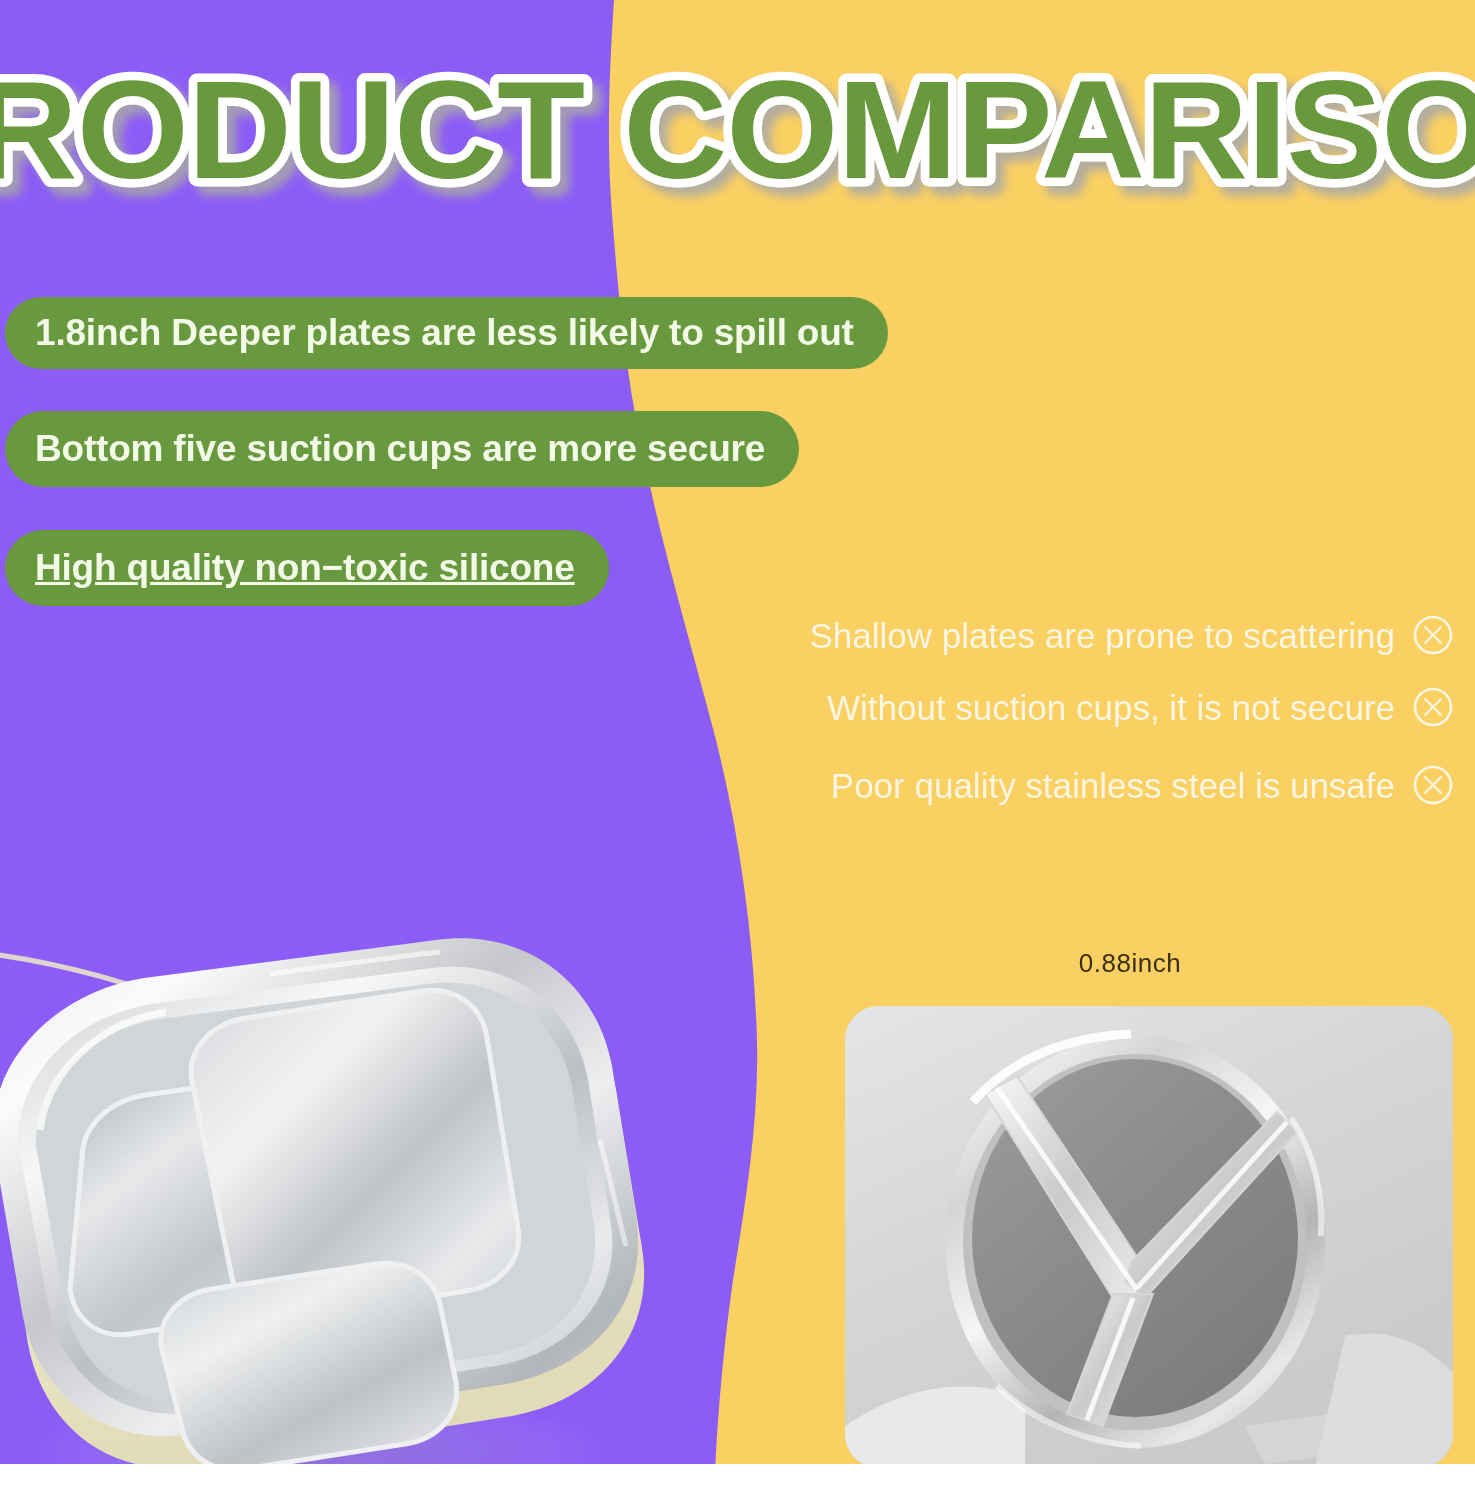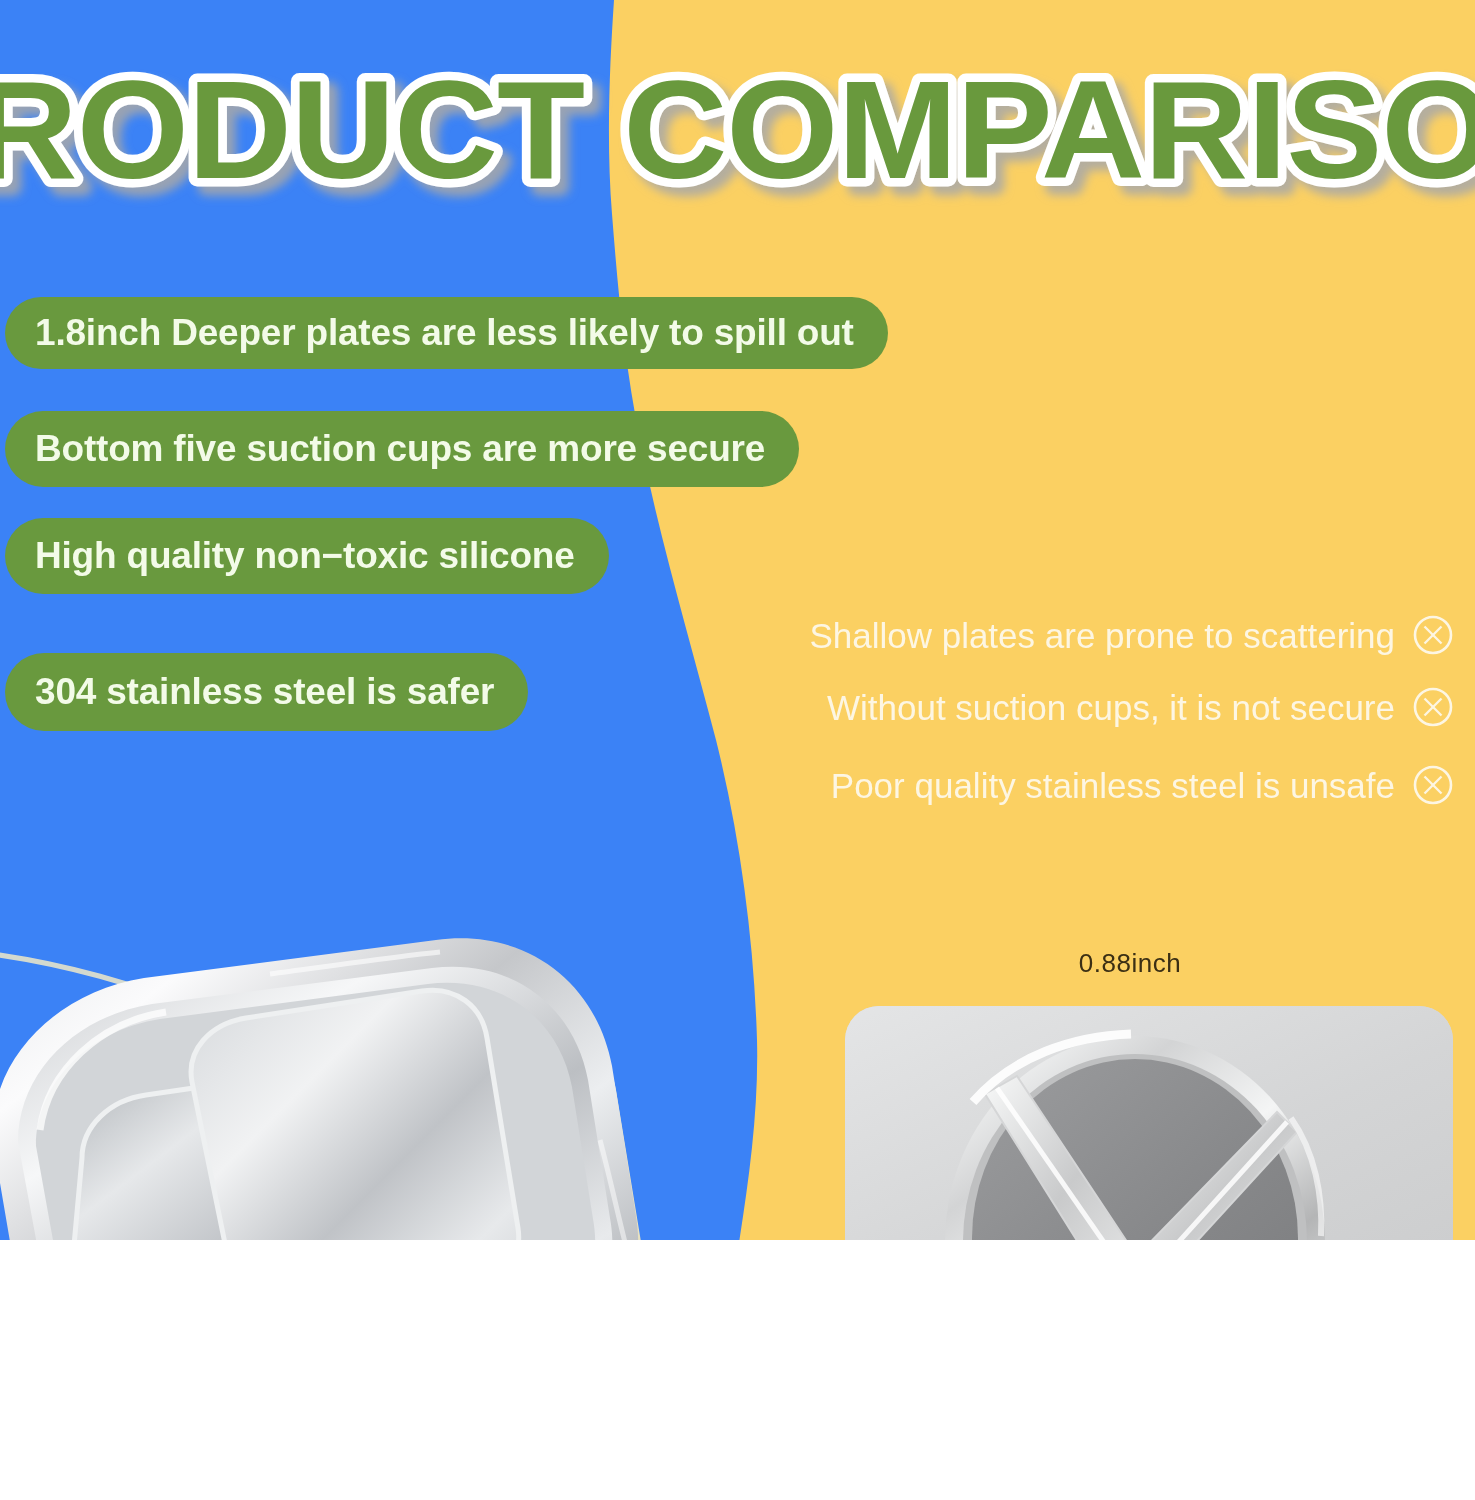--- a/index.html
+++ b/index.html
@@ -2,21 +2,21 @@
 <html><head>
 <meta charset="utf-8">
 <style>
   html,body{margin:0;padding:0;}
   body{
     width:1475px;height:1500px;
     background:#ffffff;
     font-family:"Liberation Sans","DejaVu Sans",sans-serif;
     overflow:hidden;position:relative;
   }
-  #stage{position:absolute;left:0;top:0;width:1475px;height:1240px;overflow:hidden;background:#3b82f6;}
+  #stage{position:absolute;left:0;top:0;width:1475px;height:1464px;overflow:hidden;background:#8b5cf6;}
 
   
   #bg-yellow{position:absolute;left:0;top:0;width:1475px;height:1500px;}
 
   
   #title-wrap{position:absolute;left:0;top:46px;width:1475px;height:170px;}
   #title-svg{display:block;}
 
   
   .pill{
@@ -27,21 +27,21 @@
     padding:0 34px 0 30px;
     box-sizing:border-box;
     color:#f3fbe8;
     font-size:37px;
     font-weight:bold;
     letter-spacing:-0.2px;
     white-space:nowrap;
   }
   #pill-0{left:5px;top:297px;height:72px;}
   #pill-1{left:5px;top:411px;height:76px;justify-content:center;}
-  #pill-2{left:5px;top:518px;height:76px;}
+  #pill-2{left:5px;top:530px;height:76px;text-decoration:underline;}
   #pill-3{left:5px;top:653px;height:78px;}
   #pill-4{left:5px;top:772px;height:78px;}
 
   
   .neg-row{
     position:absolute;
     display:flex;align-items:center;
     justify-content:space-between;
     gap:16px;
     color:#fdf6e3;
@@ -102,23 +102,20 @@
   </div>
 
   <div class="pill" id="pill-0">
     <span>1.8inch Deeper plates are less likely to spill out</span>
   </div>
   <div class="pill" id="pill-1">
     <span>Bottom five suction cups are more secure</span>
   </div>
   <div class="pill" id="pill-2">
     <span>High quality non−toxic silicone</span>
-  </div>
-  <div class="pill" id="pill-3">
-    <span>304 stainless steel is safer</span>
   </div>
 
   <div class="neg-row" id="neg-0">
     <span class="neg-text">Shallow plates are prone to scattering</span>
     <svg class="x-icon" width="44" height="44" viewBox="0 0 44 44">
       <circle cx="22" cy="22" r="18" fill="none" stroke="#fdf6e3" stroke-width="2.6"></circle>
       <line x1="13.5" y1="13.5" x2="30.5" y2="30.5" stroke="#fdf6e3" stroke-width="2.3"></line>
       <line x1="30.5" y1="13.5" x2="13.5" y2="30.5" stroke="#fdf6e3" stroke-width="2.3"></line>
     </svg>
   </div>

